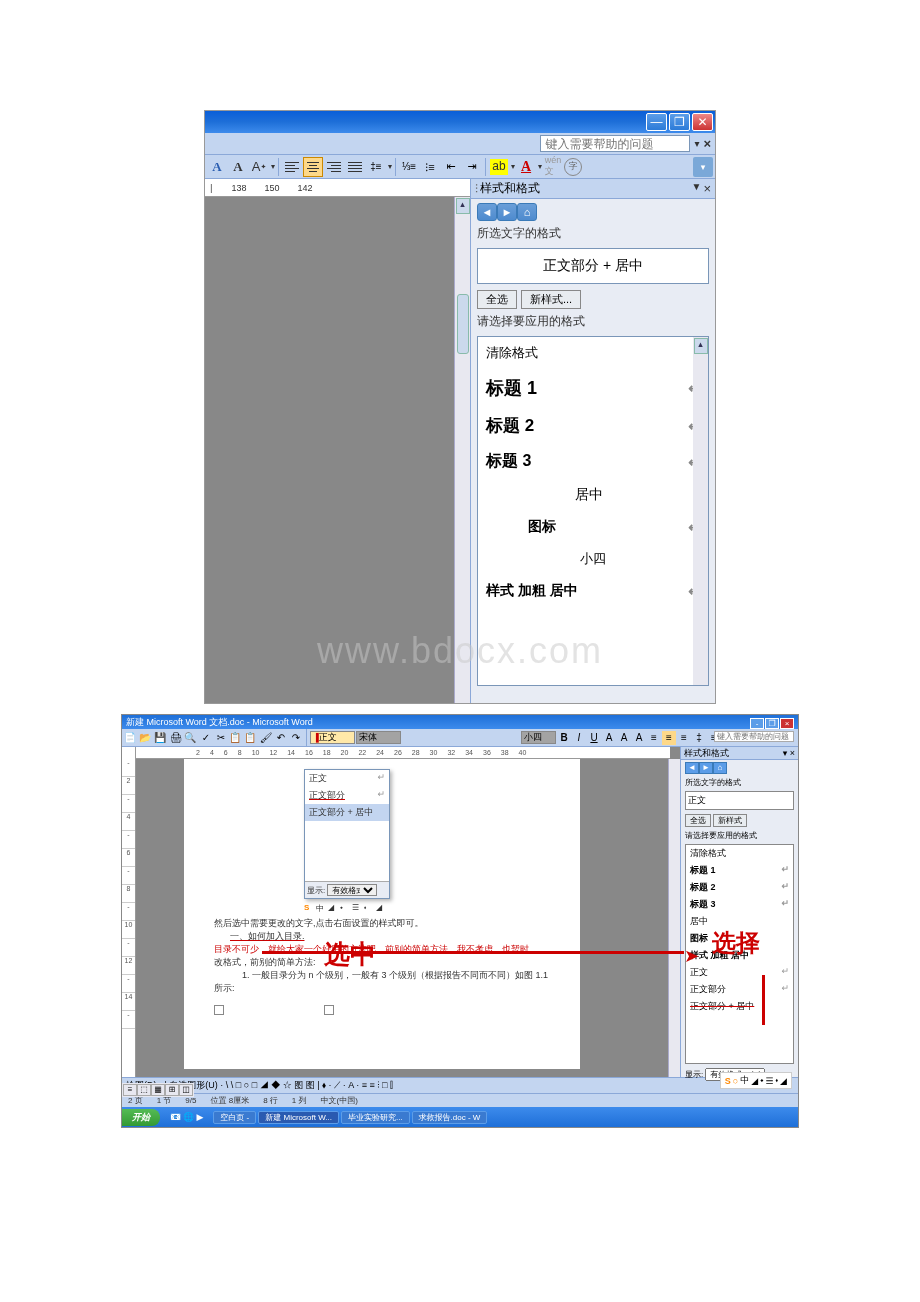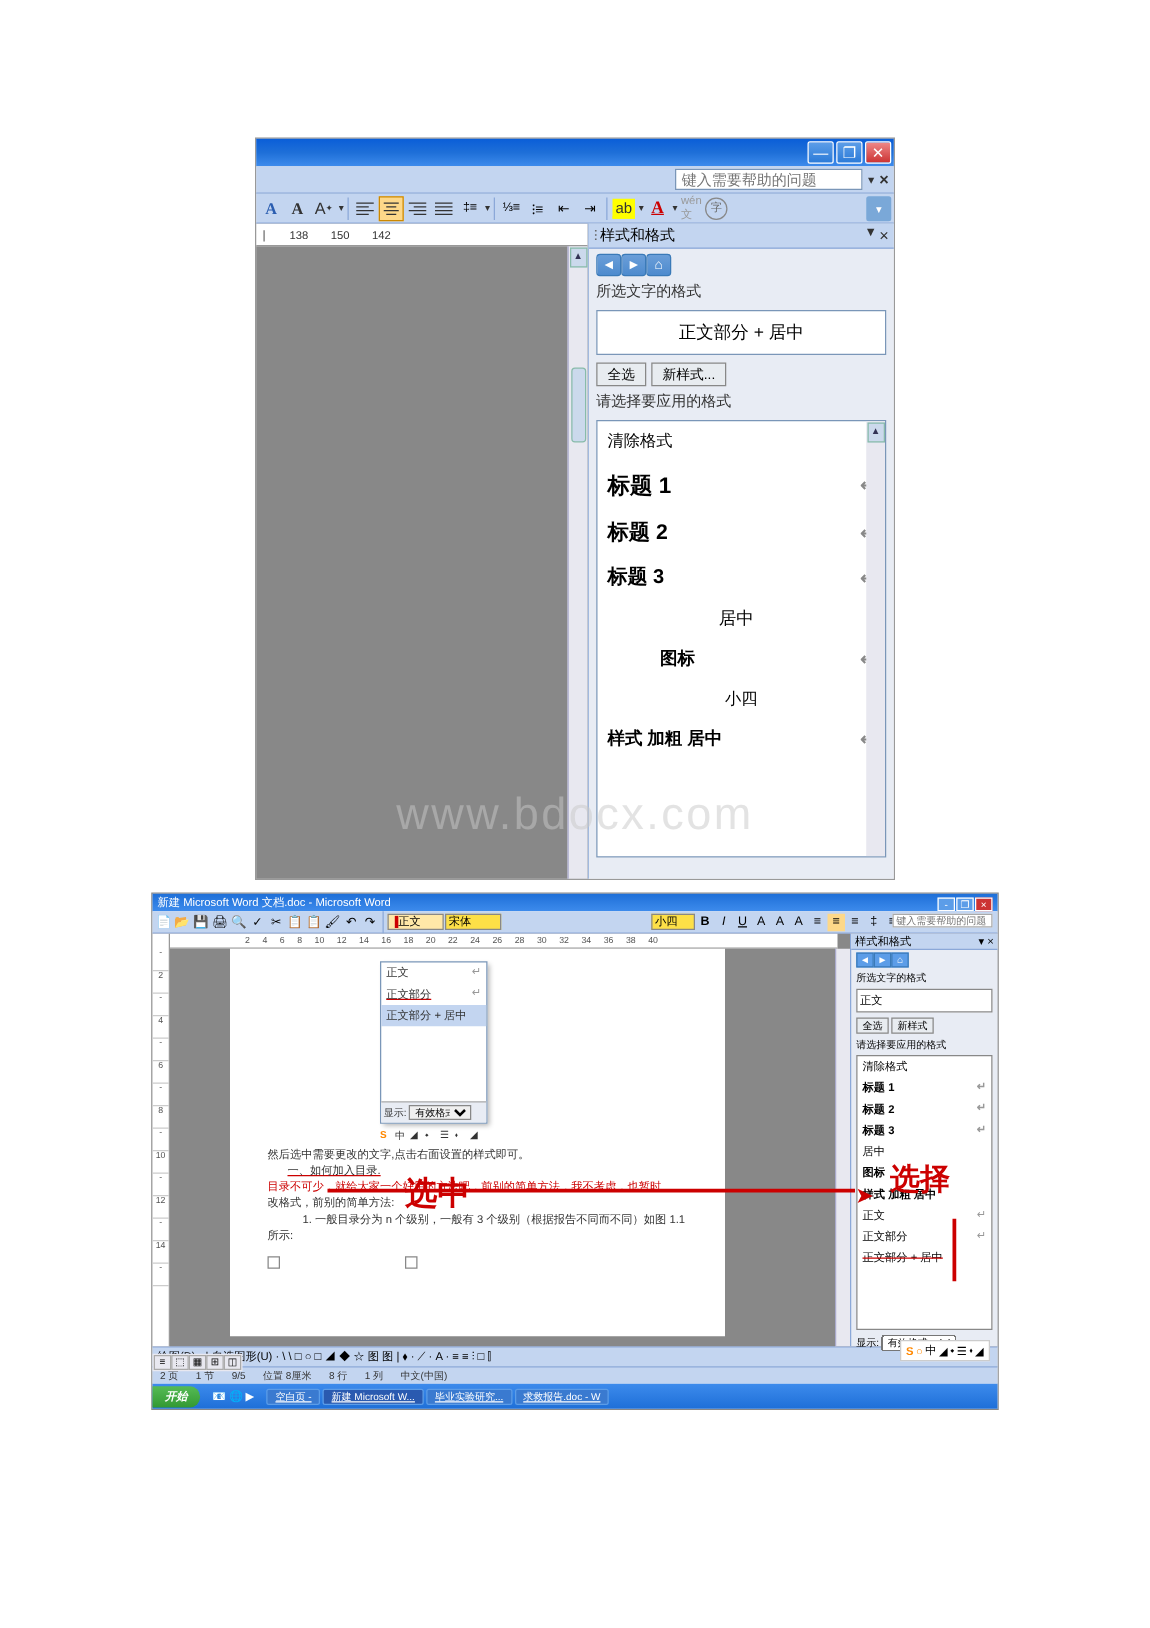--- a/index.html
+++ b/index.html
@@ -79,21 +79,21 @@
     .s2titlebar { height: 14px; background: linear-gradient(#1e6fd8, #3d8bec); color: #fff; padding: 0 4px; display: flex; justify-content: space-between; align-items: flex-end; font-size: 9px; }
     .s2titlebtns { display: flex; gap: 1px; }
     .s2tbtn { width: 14px; height: 11px; background: #c33; border: 1px solid #fff; font-size: 8px; text-align: center; }
     .s2tbtn.mm { background: #5c9de8; }
     .s2menubar { height: 15px; background: #c3d5f0; display: flex; align-items: center; gap: 3px; padding: 0 4px; font-size: 9px; color: #333; }
     .s2menubar span { white-space: nowrap; }
     .s2help { position: absolute; right: 4px; top: 16px; width: 80px; height: 11px; border: 1px solid #aaa; background: #fff; font-size: 8px; color: #999; padding: 0 2px; }
     
     .s2toolbar1 { height: 18px; background: #c3d5f0; display: flex; align-items: center; gap: 1px; padding: 0 2px; border-bottom: 1px solid #8ba8d8; }
     .s2tool { width: 14px; height: 14px; font-size: 10px; display: flex; align-items: center; justify-content: center; }
-    .s2fontbox { width: 45px; height: 13px; border: 1px solid #888; background: #fde047; font-size: 9px; padding: 0 2px; display: flex; align-items: center; }
+    .s2fontbox { width: 45px; height: 13px; border: 1px solid #888; background: #a3a3a3; font-size: 9px; padding: 0 2px; display: flex; align-items: center; }
     .s2fontbox2 { width: 35px; }
     
     .s2body { display: flex; height: 330px; background: #888; position: relative; }
     .s2ruler { position: absolute; top: 0; left: 14px; right: 128px; height: 12px; background: #fff; font-size: 7px; color: #555; display: flex; align-items: center; gap: 10px; padding-left: 60px; border-bottom: 1px solid #999; }
     .s2vruler { width: 14px; background: #fff; border-right: 1px solid #999; padding-top: 12px; }
     .s2vruler div { height: 18px; font-size: 7px; text-align: center; color: #555; border-bottom: 1px solid #ccc; }
     
     .s2page { width: 396px; background: #fff; margin: 12px 0 0 48px; height: 310px; padding: 10px 30px; position: relative; font-size: 9px; color: #333; }
     
     .s2popup { position: relative; margin-left: 90px; margin-top: 0; width: 86px; border: 1px solid #7a96b8; background: #fff; box-shadow: 2px 2px 4px rgba(0,0,0,0.3); }
@@ -123,21 +123,21 @@
     .s2slitem.bold { font-weight: bold; }
     .s2slitem .ret { color: #999; }
     .s2spshow { padding: 2px 4px; font-size: 8px; display: flex; align-items: center; gap: 2px; }
     
     .s2vscroll { position: absolute; right: 118px; top: 12px; width: 12px; bottom: 0; background: #e8e8f0; border-left: 1px solid #aac; }
     
     .s2drawbar { height: 16px; background: #c3d5f0; display: flex; align-items: center; gap: 2px; padding: 0 4px; font-size: 9px; border-top: 1px solid #8ba8d8; }
     .s2statusbar { height: 14px; background: #c3d5f0; display: flex; align-items: center; gap: 14px; padding: 0 6px; font-size: 8px; color: #333; border-top: 1px solid #8ba8d8; }
     .s2taskbar { height: 20px; background: linear-gradient(#3d8bec, #1e6fd8); display: flex; align-items: center; gap: 2px; padding: 0; font-size: 9px; color: #fff; }
     .s2start { background: linear-gradient(#5b5, #393); padding: 2px 10px; border-radius: 0 8px 8px 0; font-style: italic; font-weight: bold; }
-    .s2task { background: #3a7ad0; padding: 0 6px; border: 1px solid #5c9de8; border-radius: 2px; font-size: 8px; white-space: nowrap; text-decoration: underline; }
+    .s2task { background: #3a7ad0; padding: 0 6px; border: 1px solid #5c9de8; border-radius: 2px; font-size: 8px; white-space: nowrap; }
     .s2task.active { background: #2a5ab0; }
     
     .s2annotation { position: absolute; pointer-events: none; }
     .s2anno1 { left: 202px; top: 222px; color: #c00; font-size: 26px; font-weight: bold; font-family: Liberation Sans, sans-serif; }
     .s2anno2 { left: 590px; top: 212px; color: #c00; font-size: 24px; font-weight: bold; font-family: "楷体", "KaiTi"; }
     .s2redline { position: absolute; height: 3px; background: #c00; top: 236px; left: 140px; width: 422px; }
     .s2redarrow { position: absolute; left: 562px; top: 230px; color: #c00; font-size: 18px; }
     .s2redvert { position: absolute; left: 640px; top: 260px; width: 3px; height: 50px; background: #c00; }
     
     .s2sogou { position: absolute; right: 6px; bottom: 38px; font-size: 9px; background: #fff; border: 1px solid #ccc; padding: 1px 4px; display: flex; gap: 2px; align-items: center; }

